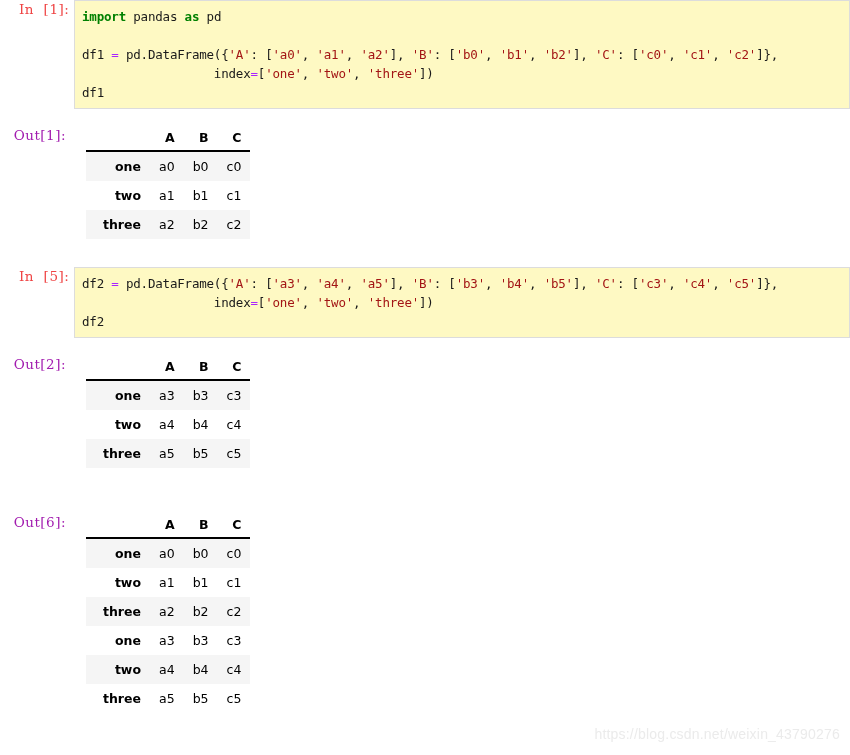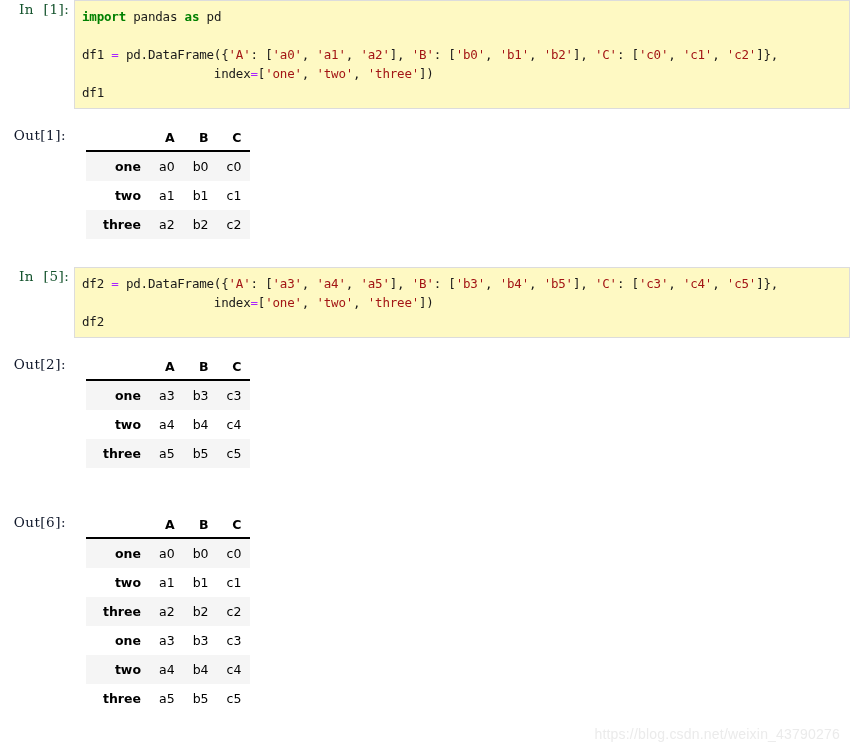--- a/index.html
+++ b/index.html
@@ -32,25 +32,25 @@
     padding-right: 8px;
     box-sizing: border-box;
     font-family: "DejaVu Serif", serif;
     font-size: 13.5px;
     line-height: 19px;
     letter-spacing: 0.5px;
     white-space: pre;
     -webkit-font-smoothing: none;
   }
   .prompt-in {
-    color: #14532d;
+    color: #ef4444;
     padding-left: 19px;
   }
   .prompt-out {
-    color: #0f172a;
+    color: #a21caf;
   }
 
   
   .input-cell {
     flex: 1;
     background: #fef9c3;
     border: 1px solid #dcdcdc;
     box-sizing: border-box;
     padding: 6px 4px 6px 7px;
     overflow: hidden;

